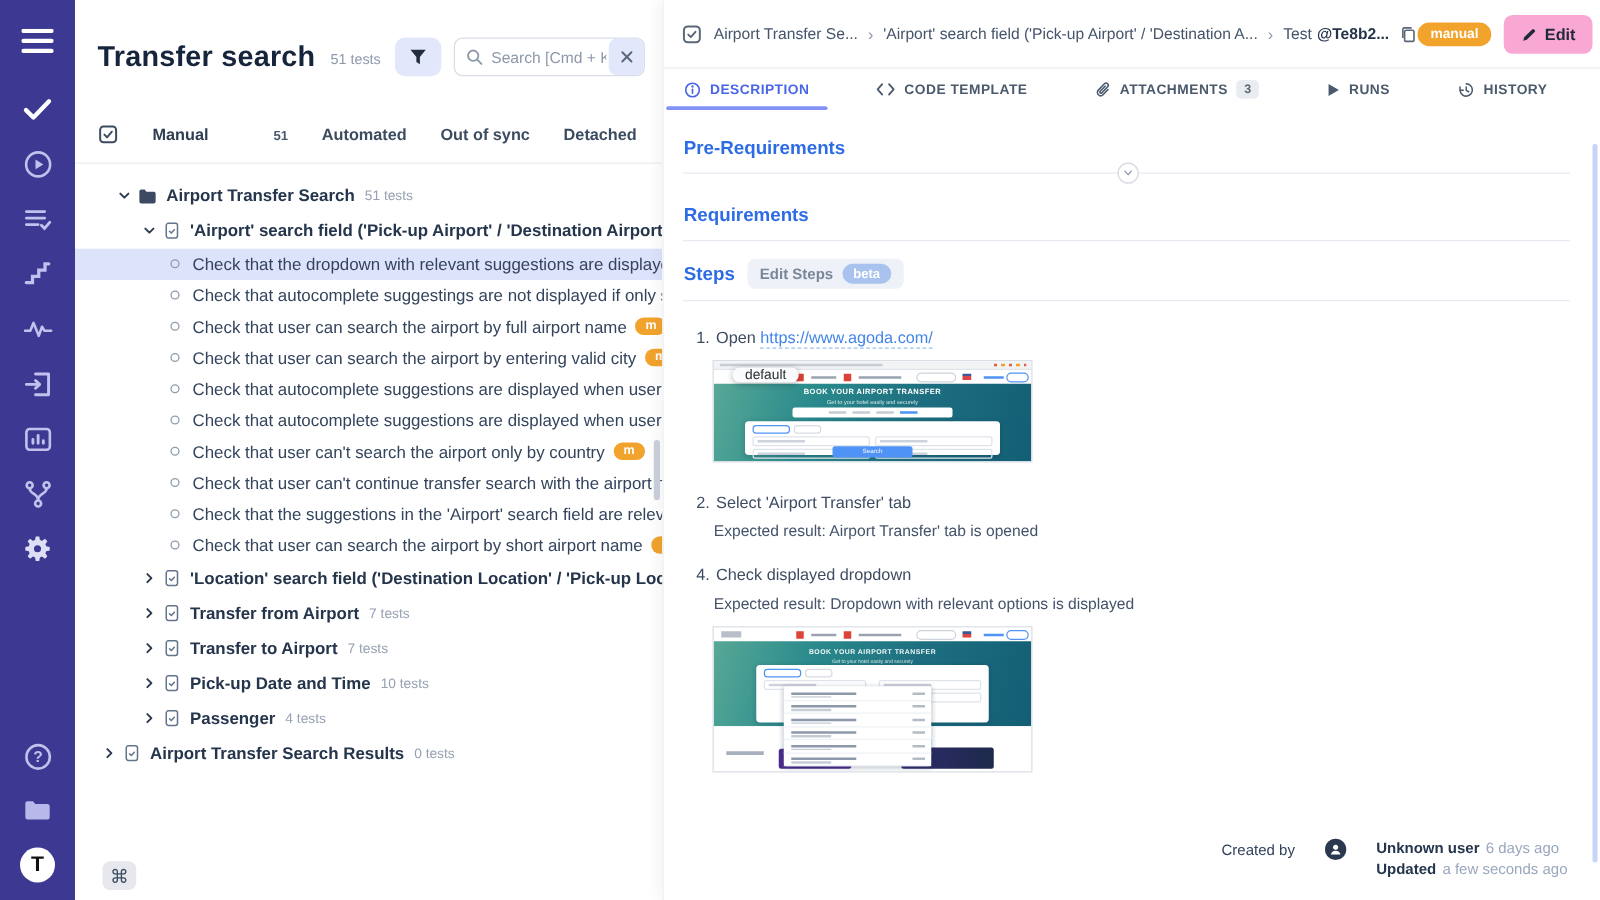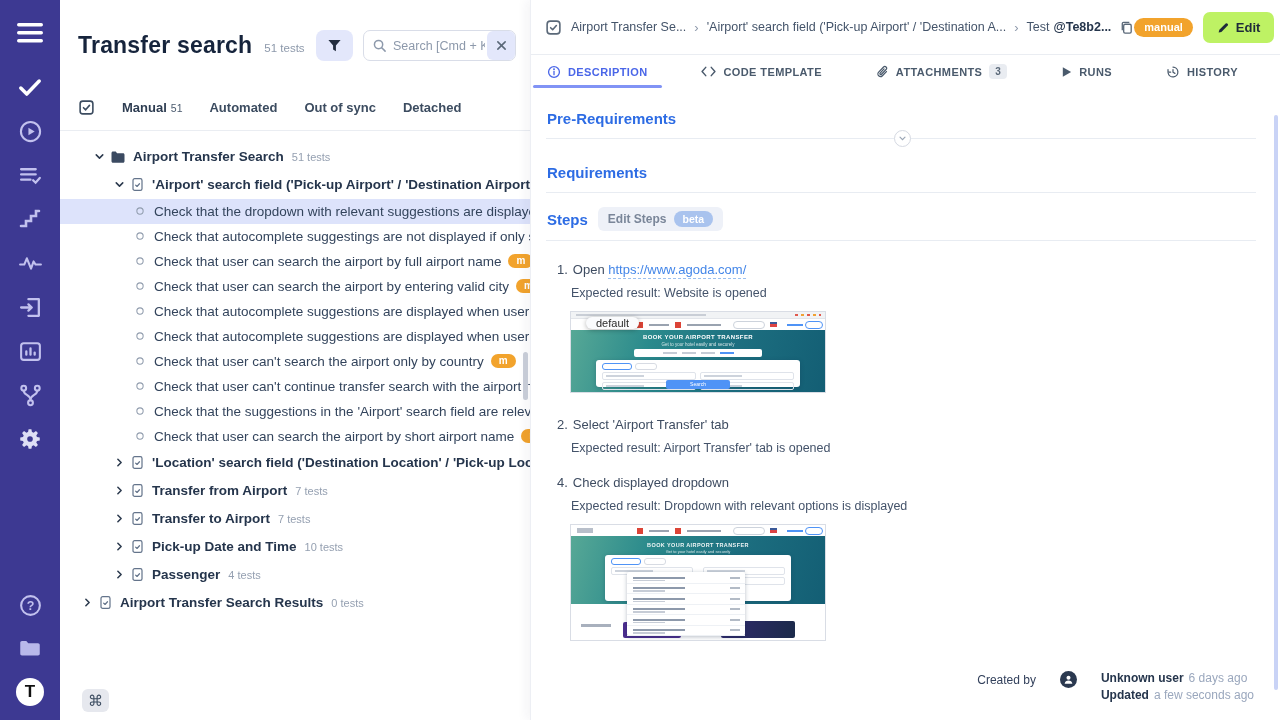--- a/index.html
+++ b/index.html
@@ -27,21 +27,21 @@
   .search-wrap{position:relative;margin-left:10px;width:153px;}
   .search-input{width:100%;height:31px;box-sizing:border-box;border:1px solid #d9dde8;border-radius:7px;
                 padding:0 30px 0 29px;font-size:12.5px;color:#44536a;font-family:inherit;outline:none;}
   .search-input::placeholder{color:#8d99ab;}
   .search-glass{position:absolute;left:9px;top:8px;}
   .clear-btn{position:absolute;right:1px;top:1px;width:28px;height:29px;background:#e3e7fb;border:none;
              border-radius:6px;display:flex;align-items:center;justify-content:center;cursor:pointer;}
   .lp-tabs{display:flex;align-items:center;gap:27px;padding:0 18px;height:45px;margin-top:10px;
            border-bottom:1px solid #eaedf2;}
   .lp-tab{font-size:13px;font-weight:700;color:#2e3d52;cursor:pointer;white-space:nowrap;display:flex;gap:4px;align-items:baseline;}
-  .lp-tab .tabcount{font-size:10.5px;font-weight:400;color:#4a5a6e;}
+  .lp-tab .tabcount{font-size:10.5px;font-weight:700;color:#4a5a6e;margin-left:48px;}
   .lp-tab.dim{color:#3c4c60;}
   .tree{position:relative;padding-top:12px;}
   .trow{display:flex;align-items:center;height:25px;white-space:nowrap;cursor:pointer;box-sizing:border-box;}
   .trow.folder,.trow.suite{height:28px;}
   .trow .tlabel{margin-left:7px;font-size:13.5px;}
   .trow.folder .tlabel,.trow.suite .tlabel{font-weight:700;color:#25354c;}
   .trow.test .tlabel{font-weight:500;color:#33445c;}
   .trow.selected{background:#dde3fb;}
   .chev{width:17px;display:flex;justify-content:flex-start;flex:none;}
   .ticon{flex:none;display:flex;}
@@ -56,21 +56,21 @@
   
   .detail{position:absolute;left:530px;top:0;width:750px;height:720px;background:#fff;box-sizing:border-box;
           border-left:1px solid #edeff4;box-shadow:-4px 0 10px rgba(30,40,80,.05);}
   .d-header{display:flex;align-items:center;height:54px;padding:0 14px 0 14px;border-bottom:1px solid #eaedf2;}
   .bc-item{font-size:12.5px;color:#44546a;white-space:nowrap;cursor:pointer;}
   .bc-sep{font-size:13px;color:#8d99ab;margin:0 8px;}
   .bc-id{font-weight:700;color:#25354c;margin-left:4px;}
   .copy-btn{border:none;background:none;padding:0;margin-left:8px;cursor:pointer;display:flex;}
   .manual-badge{margin-left:auto;background:#f2a32c;color:#fff;font-size:11px;font-weight:700;
                 padding:4px 10px;border-radius:10px;line-height:1;}
-  .hbtn{margin-left:10px;background:#bef264;border:none;border-radius:7px;height:31px;display:flex;
+  .hbtn{margin-left:10px;background:#f9a8d4;border:none;border-radius:7px;height:31px;display:flex;
         align-items:center;justify-content:center;cursor:pointer;color:#1e2a3a;font-family:inherit;}
   .edit-btn{padding:0 14px;font-size:13px;font-weight:700;gap:6px;}
   .d-tabs{display:flex;align-items:center;justify-content:space-between;height:31px;padding:0 42px 0 16px;margin-top:1px;}
   .dtab{display:flex;align-items:center;gap:7px;font-size:11px;font-weight:700;letter-spacing:.4px;
         color:#4a5a6c;cursor:pointer;position:relative;white-space:nowrap;}
   .dtab.active{color:#4a66e8;}
   .dtab.active::after{content:"";position:absolute;left:-14px;right:-14px;bottom:-9px;height:3px;
                       background:#8193f5;border-radius:2px;}
   .att-count{background:#e9ecf1;color:#5a6878;font-size:10px;font-weight:700;padding:2px 6px;border-radius:4px;}
   .d-content{position:relative;padding:6px 24px 0 15px;height:628px;box-sizing:border-box;}
@@ -605,21 +605,20 @@
         <button class="editsteps-btn">
           <span>Edit Steps</span>
           <span class="beta-pill">beta</span>
         </button>
       </div>
       <div class="divider"></div>
 
       <div class="step-line first">
         <span class="snum">1.</span><span>Open </span><a class="slink">https://www.agoda.com/</a>
       </div>
-      <div class="sexp">Expected result: Website is opened</div>
 
       <div class="thumb thumb1 t1">
         <div class="t-chrome">
             <span class="bar"></span>
             <span class="dots"></span>
           </div>
         <div class="t-nav">
             <span class="red1"></span>
             <span class="n1"></span>
             <span class="red2"></span>

